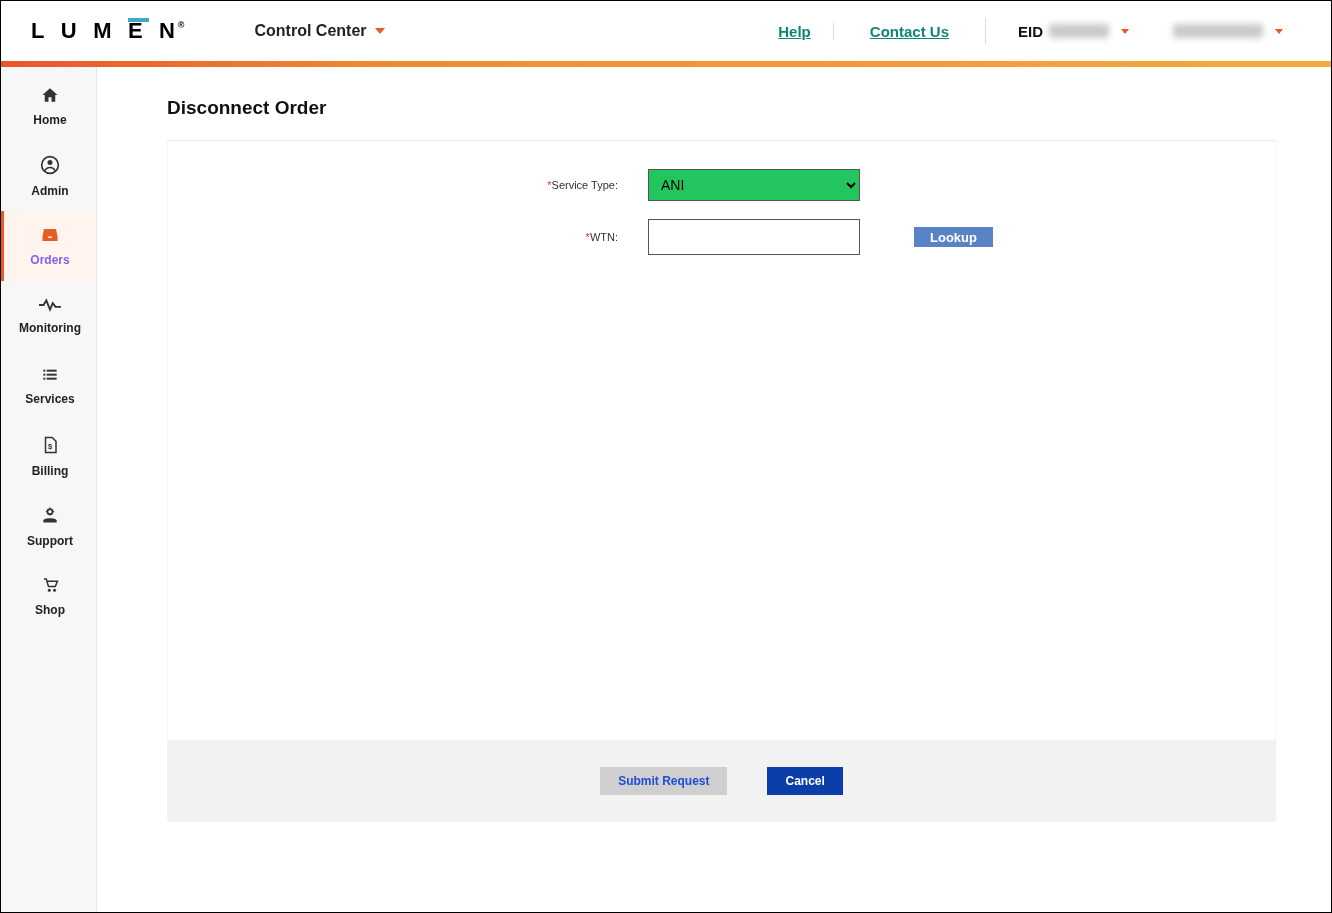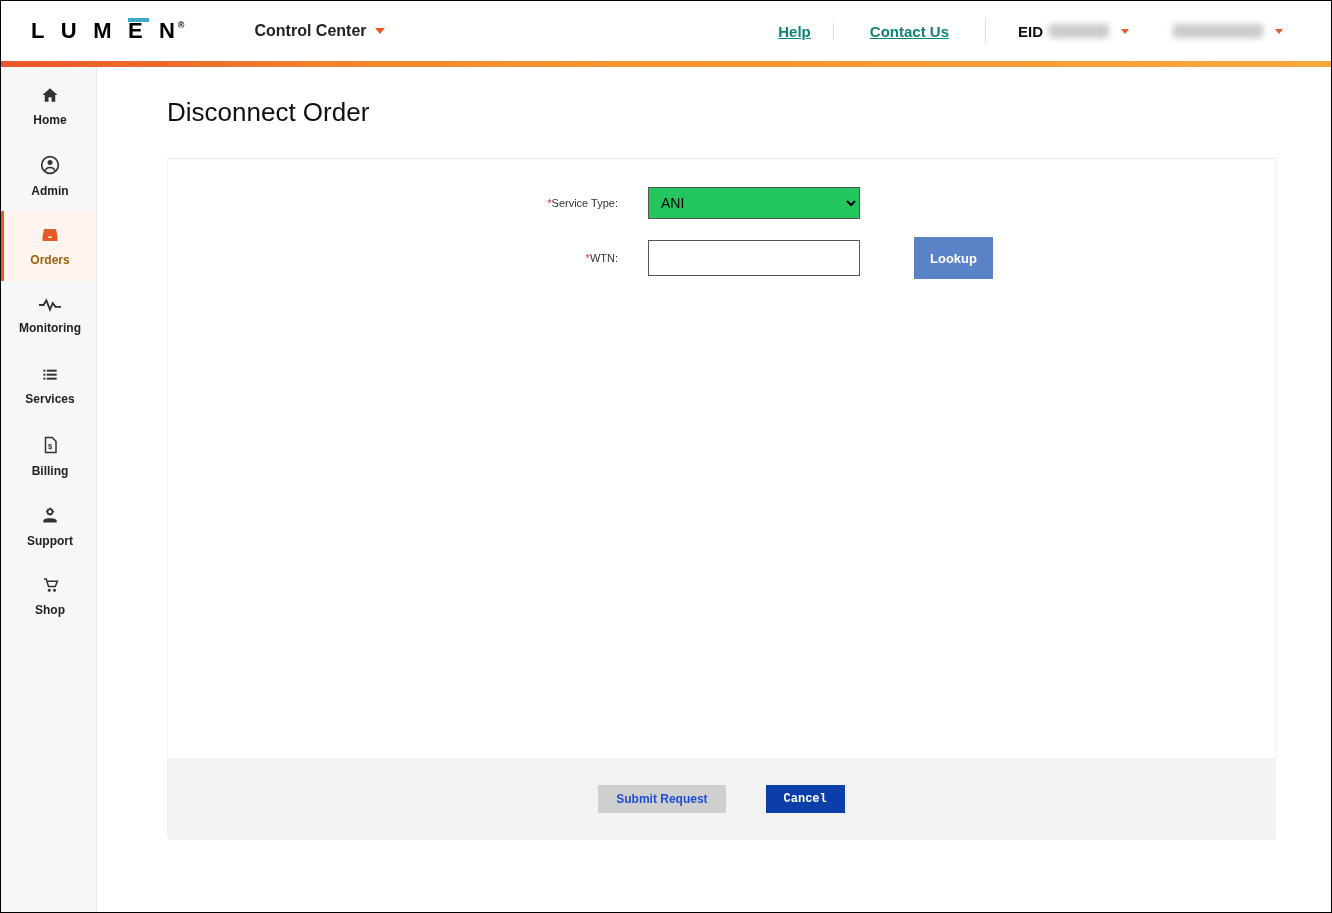--- a/index.html
+++ b/index.html
@@ -120,36 +120,36 @@
       align-items: center;
       justify-content: center;
       height: 70px;
       font-size: 12px;
       font-weight: 700;
       color: #222;
       cursor: pointer;
       border-left: 3px solid transparent;
     }
     .side-item.active {
-      color: #a16207;
+      color: #8b5cf6;
       background: #fff5ee;
       border-left: 3px solid #e75b25;
     }
     .side-item .icon { margin-bottom: 6px; }
     .side-item.active .icon svg { fill: #e75b25; }
     .main {
       flex: 1;
       padding: 30px 55px 0 70px;
       position: relative;
     }
     .page-title {
-      font-size: 26px;
-      font-weight: 400;
+      font-size: 19px;
+      font-weight: 700;
       color: #111;
-      margin-bottom: 30px;
+      margin-bottom: 21px;
     }
     .panel {
       border-top: 1px solid #e8e8e8;
       border-left: 1px solid #f4f4f4;
       border-right: 1px solid #f4f4f4;
       min-height: 600px;
       padding: 28px 40px;
       position: relative;
       background: #fff;
     }
@@ -181,21 +181,21 @@
       font-size: 14px;
       padding: 0 8px;
     }
     .btn-lookup {
       margin-left: 54px;
       background: #5a82c6;
       color: #fff;
       font-size: 13px;
       font-weight: 700;
       border: none;
-      height: 42px;
+      height: 20px;
       padding: 0 16px;
       cursor: pointer;
     }
     .footer-bar {
       background: #f2f2f2;
       height: 82px;
       display: flex;
       align-items: center;
       justify-content: center;
       gap: 40px;
@@ -214,21 +214,20 @@
     }
     .btn-cancel {
       background: #0b3ea8;
       color: #fff;
       border: none;
       font-size: 12px;
       font-weight: 700;
       height: 28px;
       padding: 0 18px;
       cursor: pointer;
-      font-family: Liberation Mono, monospace;
     }
   </style>
 </head>
 <body>
 
 <div class="topbar">
   <div class="logo">
     L U M <span class="E">E</span> N<span class="tm">®</span>
   </div>
   <div class="control-center">

